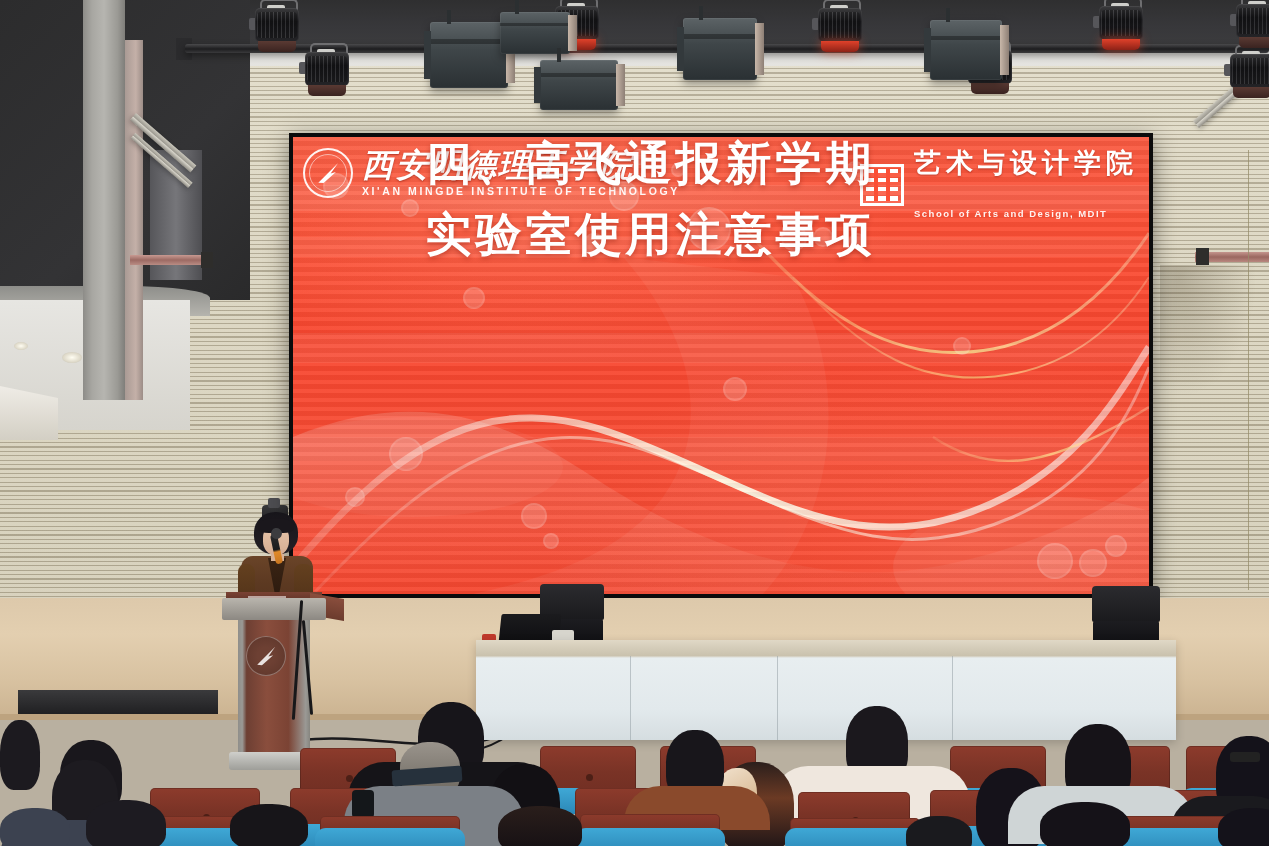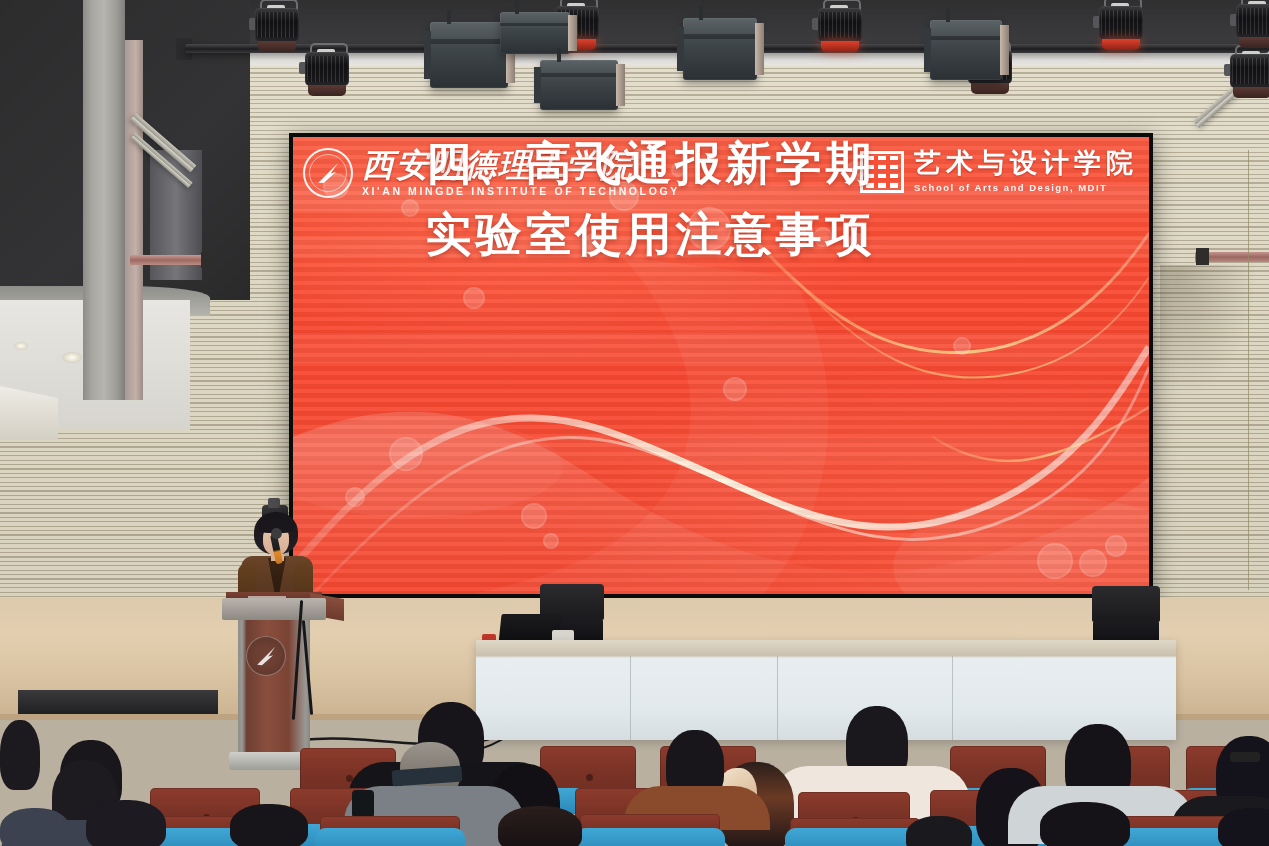--- a/index.html
+++ b/index.html
@@ -115,21 +115,21 @@
   .mdit-mark .v2{position:absolute;left:26px;top:5px;width:4px;height:32px;background:#fb4f35;}
 
   #logo-left{left:303px;top:148px;display:flex;align-items:center;gap:9px;}
   #lt-text{display:flex;flex-direction:column;}
   #univ-cn{font-family:"Liberation Serif",serif;font-weight:bold;font-style:italic;
     color:#fff;font-size:32px;letter-spacing:2px;line-height:1;
     text-shadow:0 1px 2px rgba(120,20,10,.5);}
   #univ-en{color:rgba(255,255,255,.95);font-size:10.5px;letter-spacing:2.6px;
     font-weight:bold;margin-top:4px;text-align:center;}
   #logo-right{left:860px;top:150px;display:flex;align-items:center;gap:10px;}
-  #rt-text{display:flex;flex-direction:column;}
+  #rt-text{display:flex;flex-direction:column;gap:26px;}
   #school-cn{font-family:"Liberation Serif",serif;font-weight:bold;color:#fff;
     font-size:27px;letter-spacing:5px;line-height:1;
     text-shadow:0 1px 2px rgba(120,20,10,.45);}
   #school-en{color:rgba(255,255,255,.93);font-size:9.5px;letter-spacing:1.5px;
     font-weight:bold;margin-top:5px;}
 
   #title-block{left:16px;top:128px;width:100%;text-align:center;}
   .title-line{font-family:"Liberation Serif",serif;font-weight:bold;color:#fff;
     font-size:46px;letter-spacing:4px;line-height:1.55;
     text-shadow:0 2px 5px rgba(130,25,10,.45);}

